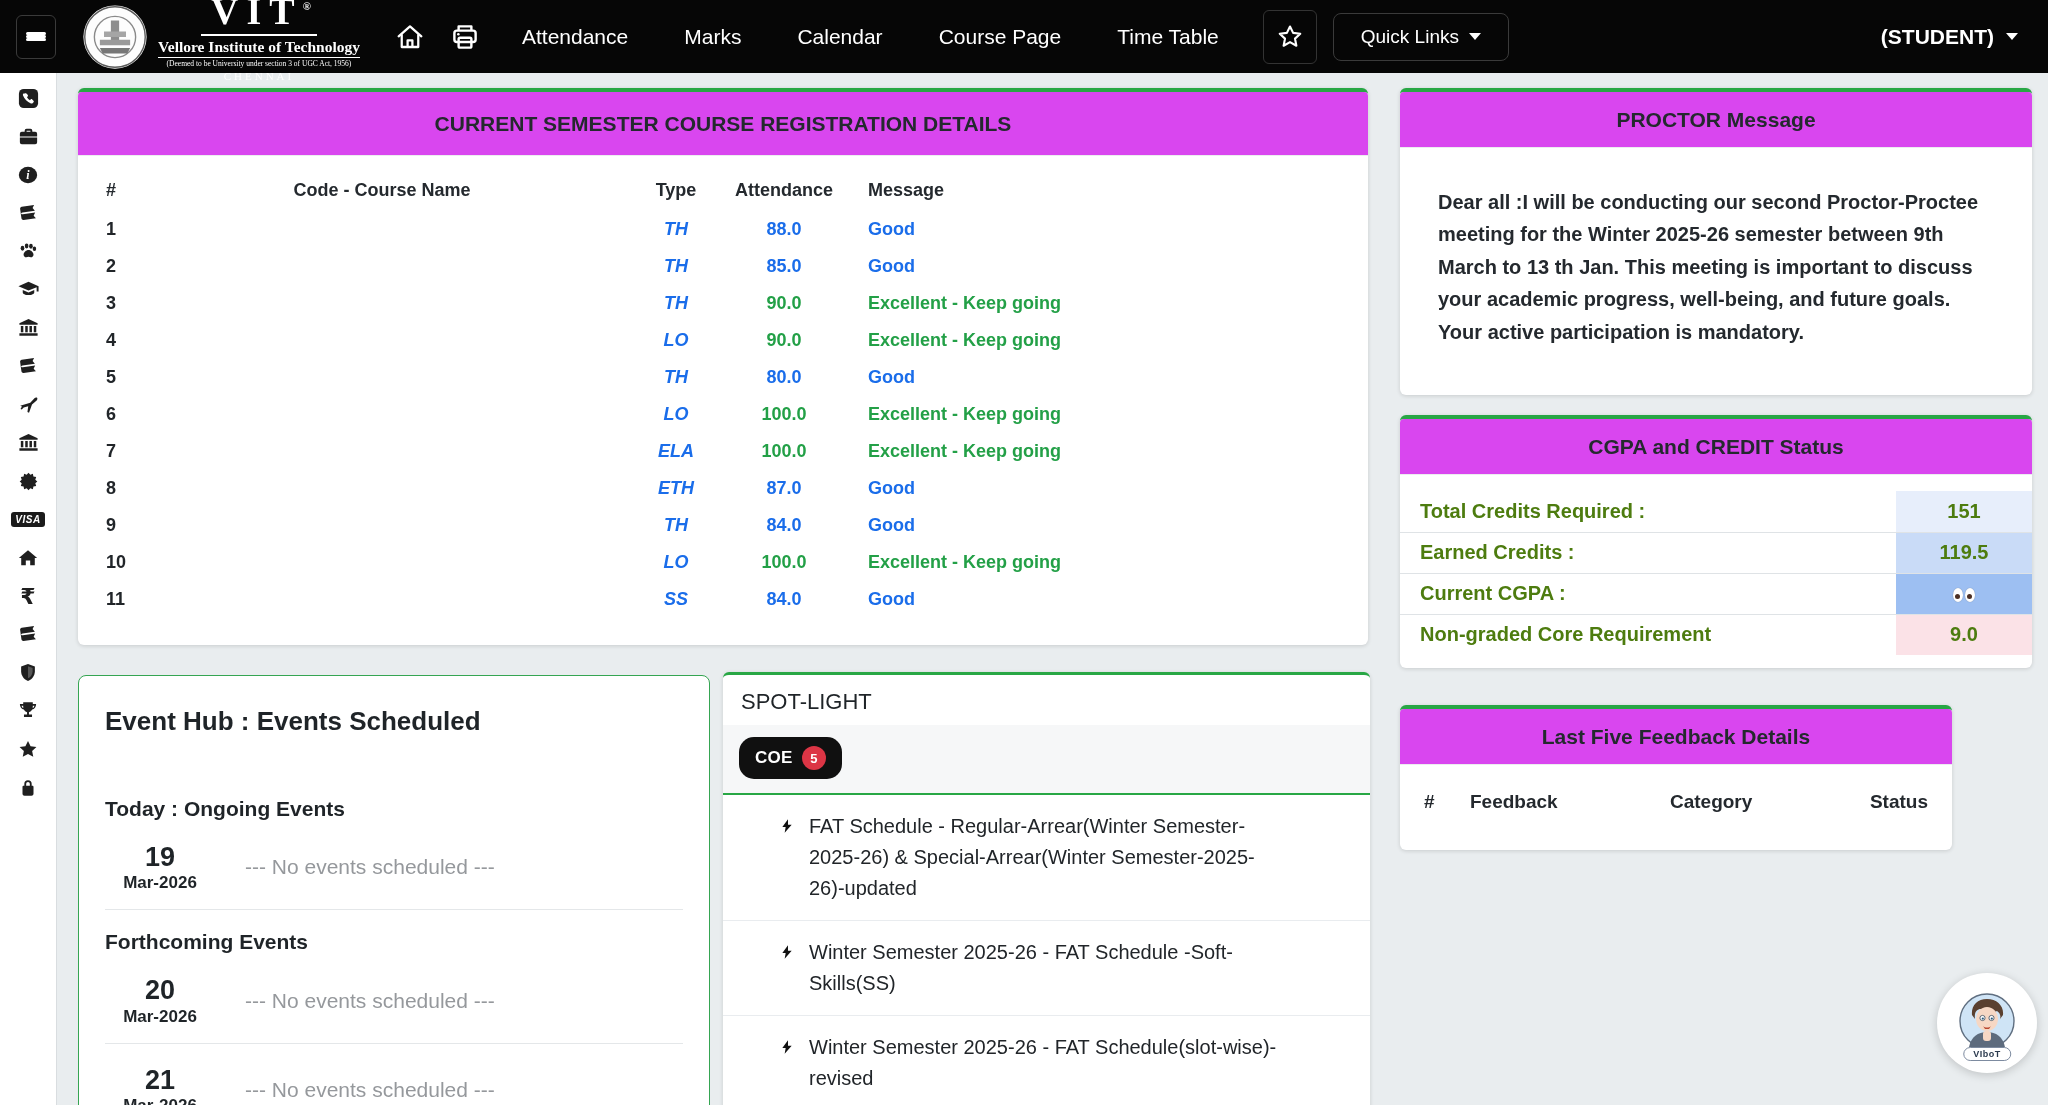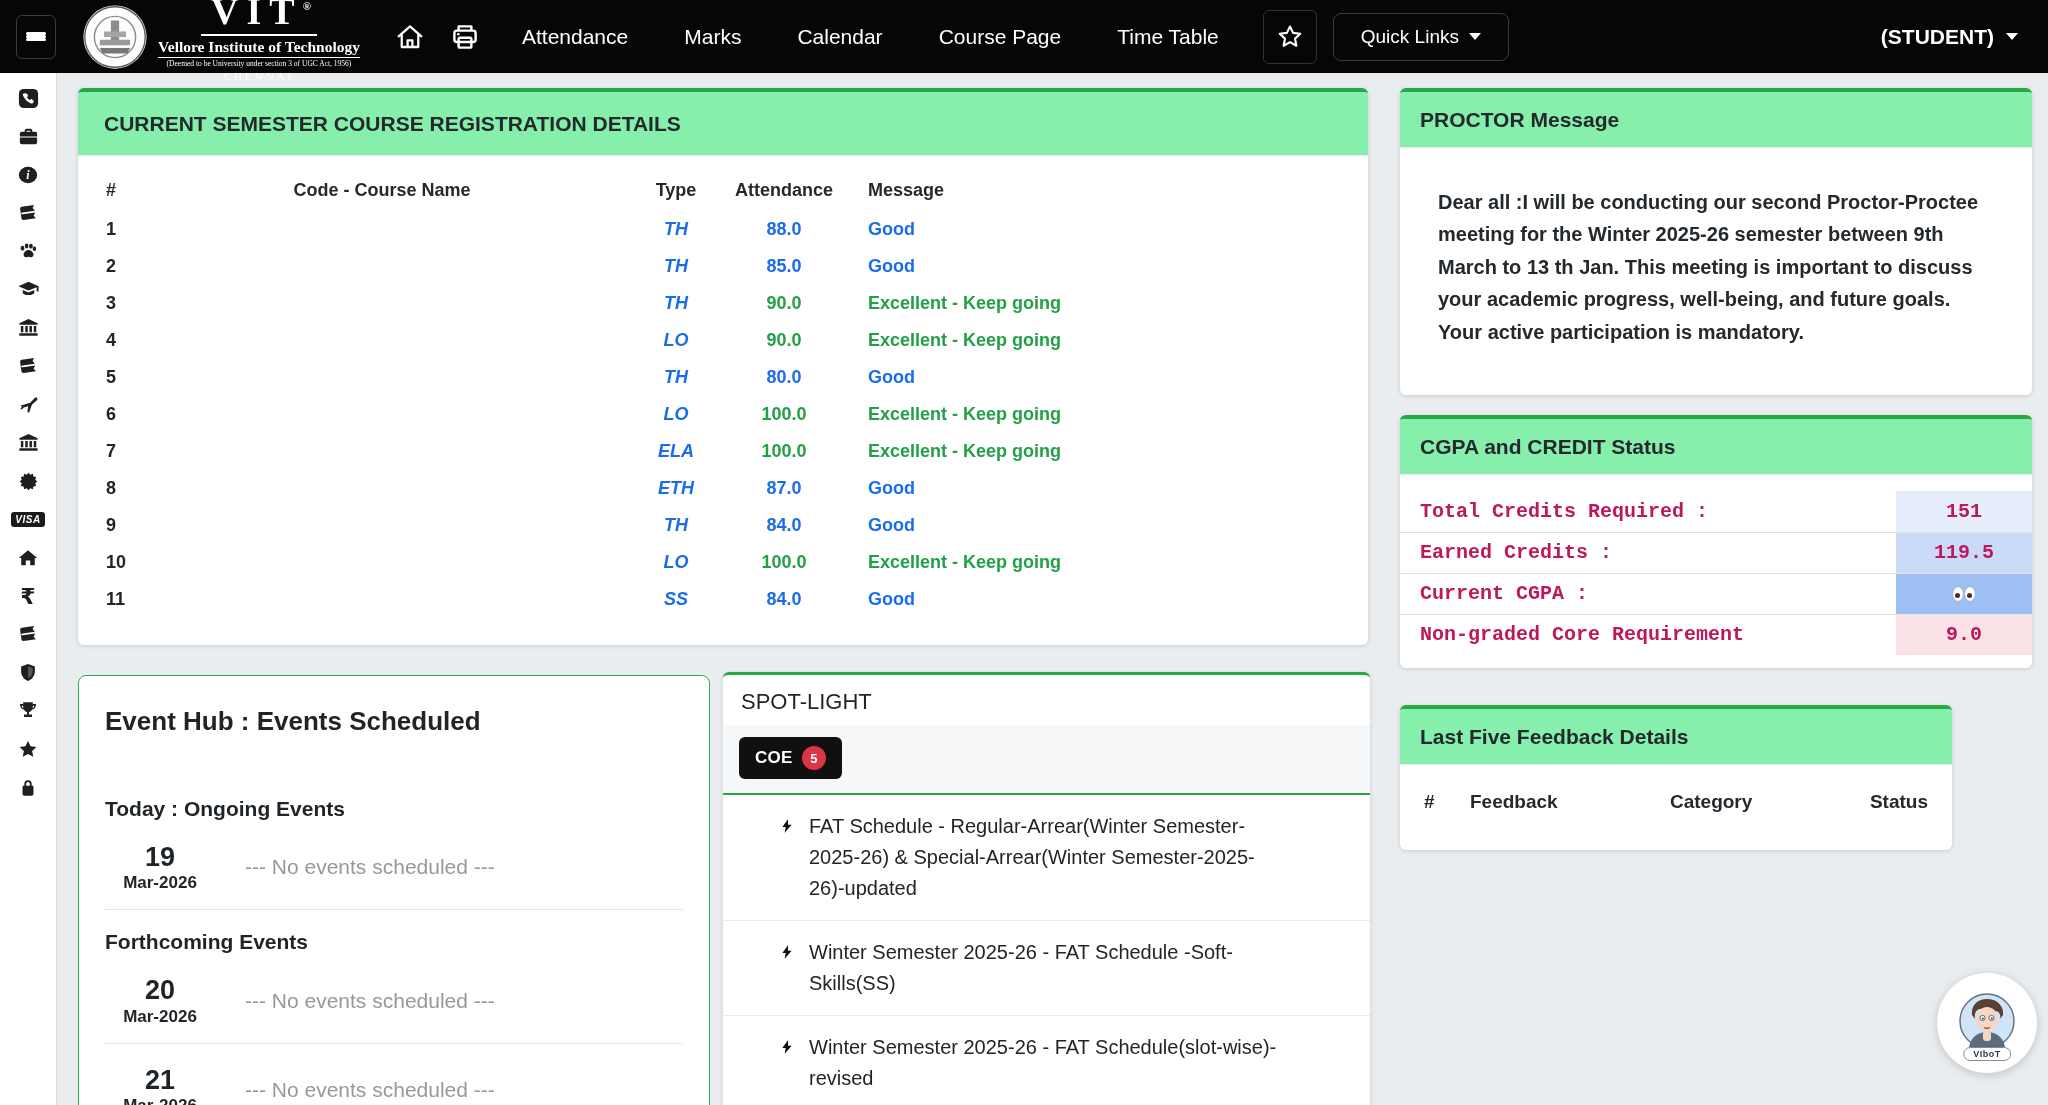--- a/index.html
+++ b/index.html
@@ -46,22 +46,22 @@
     border-right:1px solid #d9dde0; display:flex; flex-direction:column; align-items:center; padding-top:6px;
   }
   .side-item { height:38.3px; display:flex; align-items:center; justify-content:center; width:100%; cursor:pointer; }
   .side-item svg { display:block; }
   .visa-chip { background:#1b1b1b; color:#fff; font-style:italic; font-weight:bold; font-size:10px; letter-spacing:.5px; border-radius:3px; padding:2px 4px; }
   .rupee-glyph { font-size:22px; font-weight:bold; color:#1f1f1f; font-family:"DejaVu Sans", sans-serif; }
   
   .card { position:absolute; background:#fff; border-radius:6px; box-shadow:0 1px 4px rgba(0,0,0,.14); }
   .card-green-top { border-top:4px solid #28a745; }
   .card-head {
-    background:#86efac; border-bottom:1px solid #ebedef; border-radius:4px 4px 0 0;
-    display:flex; align-items:center; justify-content:flex-start; padding:0 26px;
+    background:#d946ef; border-bottom:1px solid #ebedef; border-radius:4px 4px 0 0;
+    display:flex; align-items:center; justify-content:center; padding:0 26px;
   }
   .card-title { font-weight:bold; font-size:21px; color:#24292e; }
   
   #course-card { left:78px; top:88px; width:1290px; height:557px; }
   #course-card .card-head { height:64px; }
   .session-chip { font-size:20px; font-weight:bold; color:#d23c46; background:#fdf3e7; padding:5px 8px; border-radius:3px; }
   .course-table { width:100%; border-collapse:collapse; margin-top:14px; }
   .course-table th { font-size:18px; font-weight:bold; color:#24292e; padding:10px 8px; }
   .course-table td { font-size:18px; font-weight:bold; padding:8px 8px; height:36.5px; }
   .col-sno { width:58px; text-align:left; padding-left:28px !important; }
@@ -79,34 +79,34 @@
   .eh-row { display:flex; align-items:center; padding:20px 0 16px; border-bottom:1px solid #e4e7e9; }
   .eh-date { width:110px; text-align:center; flex:0 0 auto; }
   .eh-day { font-size:27px; font-weight:bold; color:#1f2428; line-height:1.2; }
   .eh-month { font-size:17px; font-weight:bold; color:#1f2428; }
   .eh-noevent { color:#95989c; font-size:21px; margin-left:30px; }
   .eh-section.second { margin-top:20px; }
   
   #spotlight-card { left:723px; top:672px; width:647px; height:560px; border-radius:6px 6px 0 0; border-top:3px solid #28a745; }
   .sl-title { font-size:22px; font-weight:normal; padding:14px 18px 10px; color:#1f2428; }
   .sl-tabs { background:#f6f7f8; padding:12px 16px 14px; border-bottom:2px solid #28a745; }
-  .sl-tab { display:inline-flex; align-items:center; gap:9px; background:#101010; color:#fff; border-radius:6px; padding:9px 16px; cursor:pointer; }
+  .sl-tab { display:inline-flex; align-items:center; gap:9px; background:#101010; color:#fff; border-radius:15px; padding:9px 16px; cursor:pointer; }
   .sl-tab-label { font-size:17px; font-weight:bold; letter-spacing:.3px; }
   .sl-badge { background:#dc3545; color:#fff; width:24px; height:24px; border-radius:50%; font-size:13px; font-weight:bold; display:flex; align-items:center; justify-content:center; }
   .sl-list { }
   .sl-item { display:flex; gap:14px; padding:16px 30px 16px 56px; border-bottom:1px solid #e9ecef; cursor:pointer; }
   .sl-item-text { font-size:20px; color:#212529; line-height:1.55; max-width:480px; }
   .bolt { flex:0 0 auto; margin-top:5px; }
   
   #proctor-card { left:1400px; top:88px; width:632px; height:307px; }
   #proctor-card .card-head, #cgpa-card .card-head, #feedback-card .card-head { height:56px; padding:0 20px; }
   .proctor-body { padding:38px 38px 0; font-size:20px; font-weight:bold; line-height:1.62; color:#24292e; }
   #cgpa-card { left:1400px; top:415px; width:632px; height:253px; }
   .cgpa-table { width:100%; border-collapse:collapse; margin-top:16px; }
-  .cgpa-table td { border-bottom:1px solid #dfe3e6; font-size:20px; font-weight:bold; color:#be185d; height:41px;font-family:Liberation Mono, monospace; }
+  .cgpa-table td { border-bottom:1px solid #dfe3e6; font-size:20px; font-weight:bold; color:#4d7c0f; height:41px; }
   .cgpa-table tr:last-child td { border-bottom:none; }
   .cgpa-label { padding-left:20px; text-align:left; }
   .cgpa-value { width:136px; text-align:center;margin-left:44px; }
   .eyes-wrap { display:inline-flex; gap:2px; vertical-align:middle; }
   .eye { width:10px; height:14px; background:#fff; border-radius:50%; position:relative; box-shadow:0 0 1px rgba(0,0,0,.35); }
   .eye::after { content:""; position:absolute; left:2px; top:6px; width:5px; height:5px; background:#4b2f24; border-radius:50%; }
   #feedback-card { left:1400px; top:705px; width:552px; height:145px; }
   .fb-headrow { display:flex; padding:26px 24px 0; gap:0; }
   .fb-col { font-size:19px; font-weight:bold; color:#24292e; }
   .fb-col.c1 { width:46px; }

